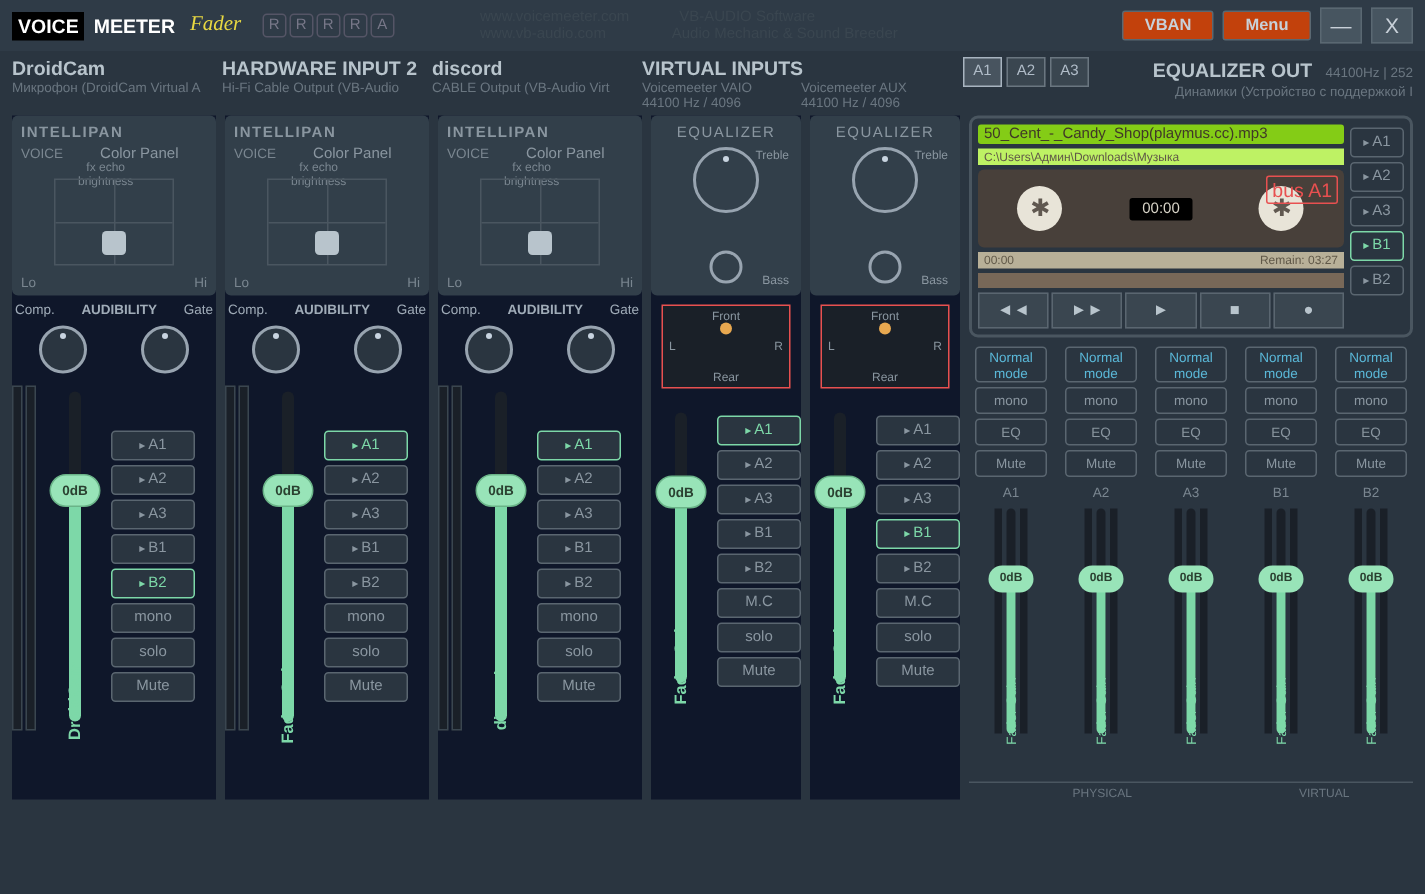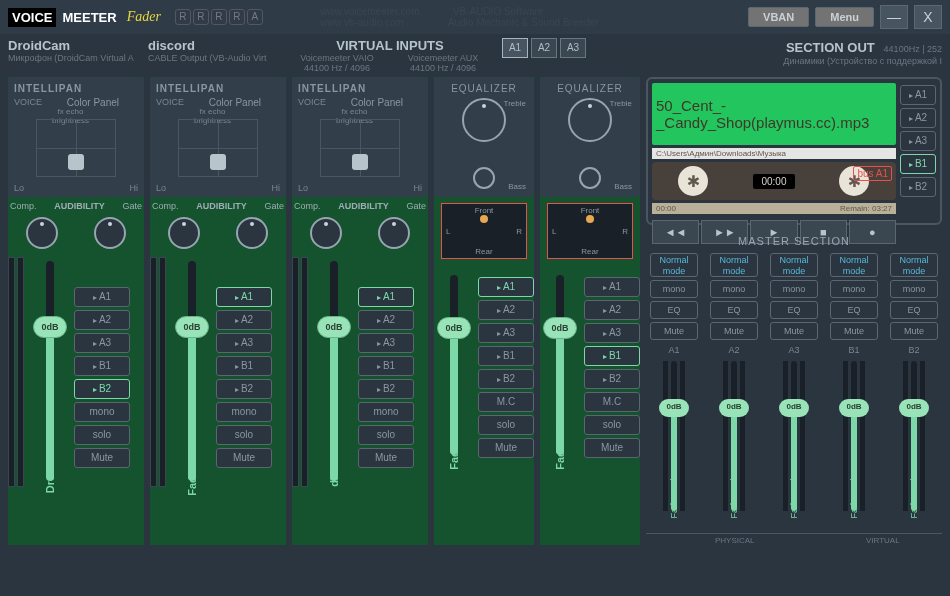--- a/index.html
+++ b/index.html
@@ -6,32 +6,32 @@
 body{background:#000;width:950px;height:596px;overflow:hidden}
 .app{width:950px;height:596px;background:#2a3540;position:relative;color:#8a96a0}
 .titlebar{height:34px;background:#2f3b47;display:flex;align-items:center;padding:0 8px;gap:6px}
 .logo-voice{background:#000;color:#fff;font-weight:bold;font-size:13px;padding:2px 4px}
 .logo-meeter{color:#fff;font-weight:bold;font-size:13px}
 .logo-banana{color:#e8d842;font-style:italic;font-family:cursive;font-size:14px;margin-left:4px}
 .r-btns{display:flex;gap:2px;margin-left:8px}
 .r-btn{width:16px;height:16px;border:1px solid #556;border-radius:3px;font-size:10px;line-height:14px;text-align:center;color:#778}
 .bg-text{position:absolute;left:320px;top:6px;font-size:10px;color:#3a4650;line-height:11px}
 .spacer{flex:1}
-.tb-btn{background:#737373;border:1px solid #5a6872;color:#c8d0d8;font-size:11px;padding:3px 14px;border-radius:2px;font-weight:bold;cursor:pointer}
+.tb-btn{background:#c2410c;border:1px solid #5a6872;color:#c8d0d8;font-size:11px;padding:3px 14px;border-radius:2px;font-weight:bold;cursor:pointer}
 .win-btn{width:28px;height:24px;background:#475560;border:1px solid #5a6872;color:#c8d0d8;font-size:14px;display:flex;align-items:center;justify-content:center;cursor:pointer}
 .header-row{display:flex;padding:4px 8px;gap:4px}
 .hdr-col{display:flex;flex-direction:column}
 .hdr-title{color:#b8c4cc;font-size:13px;font-weight:bold}
 .hdr-sub{color:#6a7680;font-size:9px;overflow:hidden;white-space:nowrap}
 .hw-out-col{margin-left:auto;text-align:right}
 .a-btns{display:flex;gap:3px;margin:0 6px;align-items:flex-start}
 .a-btn{width:26px;height:20px;background:#3a4650;border:1px solid #6a7680;color:#b0bcc8;font-size:10px;text-align:center;line-height:18px;cursor:pointer;position:relative}
 .a-btn.sel{border-color:#a8b4c0;background:#48545f}
 .main{display:flex;padding:0 8px;gap:6px}
-.strip{width:136px;background:#14532d}
+.strip{width:136px;background:#0f172a}
 .intellipan{background:#323f4a;border-radius:4px;padding:6px;height:120px;position:relative}
 .ip-title{color:#8a96a0;font-size:10px;font-weight:bold;letter-spacing:1px}
 .ip-voice{color:#7a8690;font-size:9px;margin-top:3px}
 .ip-cp{position:absolute;right:25px;top:20px;font-size:10px;color:#8a96a0}
 .ip-xy{position:absolute;left:28px;top:42px;width:80px;height:58px;border:1px solid #4a5660}
 .ip-xy::before{content:"";position:absolute;left:50%;top:0;width:1px;height:100%;background:#4a5660}
 .ip-xy::after{content:"";position:absolute;top:50%;left:0;height:1px;width:100%;background:#4a5660}
 .ip-handle{position:absolute;width:16px;height:16px;background:#b8c4cc;border-radius:3px;left:50%;top:75%;transform:translate(-50%,-50%)}
 .ip-fx{position:absolute;left:44px;top:30px;font-size:8px;color:#7a8690;text-align:center}
 .ip-lo{position:absolute;left:6px;bottom:4px;font-size:9px;color:#7a8690}
@@ -63,45 +63,45 @@
 .eq-sm{width:22px;height:22px;border:2px solid #98a4b0;border-radius:50%;position:absolute;left:50%;transform:translateX(-50%);bottom:8px}
 .spat-box{width:86px;height:56px;border:1px solid #e85050;background:#1a2028;margin:6px auto;position:relative;font-size:8px;color:#8a96a0}
 .spat-front{position:absolute;top:2px;left:50%;transform:translateX(-50%)}
 .spat-rear{position:absolute;bottom:2px;left:50%;transform:translateX(-50%)}
 .spat-l{position:absolute;left:4px;top:50%;transform:translateY(-50%)}
 .spat-r{position:absolute;right:4px;top:50%;transform:translateY(-50%)}
 .spat-dot{position:absolute;width:8px;height:8px;background:#e8a850;border-radius:50%;left:50%;top:28%;transform:translate(-50%,-50%)}
 .right-panel{flex:1;display:flex;flex-direction:column;gap:6px}
 .cassette{background:#2a3540;border:2px solid #4a5660;border-radius:6px;padding:4px;height:148px;display:flex;gap:4px}
 .cass-main{flex:1;display:flex;flex-direction:column;gap:3px}
-.cass-file{background:#22c55e;color:#403828;font-size:15px;padding:14px 4px;border-radius:2px}
-.cass-path{background:#e5e5e5;color:#605848;font-size:8px;padding:1px 4px}
+.cass-file{background:#84cc16;color:#403828;font-size:10px;padding:1px 4px;border-radius:2px}
+.cass-path{background:#bef264;color:#605848;font-size:8px;padding:1px 4px}
 .cass-body{flex:1;background:#48403a;border-radius:4px;position:relative;display:flex;align-items:center;justify-content:space-around;padding:4px}
 .reel{width:30px;height:30px;background:#e8e4d8;border-radius:50%;position:relative}
 .reel::after{content:"✱";position:absolute;left:50%;top:50%;transform:translate(-50%,-50%);color:#605850;font-size:16px}
 .cass-time{background:#000;color:#d8d4c8;font-size:10px;padding:2px 8px;border-radius:2px}
-.cass-bus{position:absolute;right:4px;top:4px;border:1px solid #e85050;color:#e85050;font-size:10px;padding:1px 3px;border-radius:2px}
+.cass-bus{position:absolute;right:4px;top:4px;border:1px solid #e85050;color:#e85050;font-size:13px;padding:1px 3px;border-radius:2px}
 .cass-info{display:flex;justify-content:space-between;font-size:8px;color:#605848;background:#b8b098;padding:1px 4px}
 .cass-strip{height:10px;background:#786858}
 .transport{display:flex;gap:2px}
 .tp-btn{flex:1;height:24px;background:#3a4650;border:1px solid #5a6670;color:#b8c4cc;font-size:11px;display:flex;align-items:center;justify-content:center;cursor:pointer}
 .cass-routes{width:36px;display:flex;flex-direction:column;gap:3px;padding-top:2px}
 .master-title{text-align:center;font-size:11px;color:#98a4b0;letter-spacing:1px;margin-top:4px}
 .master-row{display:flex;gap:4px;}
 .master-strip{flex:1;display:flex;flex-direction:column;gap:3px;align-items:center}
 .ms-btn{width:48px;height:18px;border:1px solid #5a6670;border-radius:3px;font-size:9px;color:#8a96a0;text-align:center;line-height:16px;cursor:pointer}
 .ms-btn.mode{color:#5ab8d8;height:24px;line-height:11px;padding-top:1px}
 .ms-lbl{font-size:9px;color:#7a8690;margin-top:2px}
 .ms-fader-area{display:flex;gap:3px;height:160px;margin-top:3px}
 .ms-meter{width:5px;height:150px;background:#1a2028}
 .ms-track{width:6px;height:150px;background:#1a2028;border-radius:3px;position:relative}
 .ms-fill{position:absolute;bottom:0;width:100%;background:#7dd8a8;border-radius:3px;height:72%}
 .ms-cap{position:absolute;width:30px;height:18px;background:#98e4b8;border-radius:9px;left:50%;transform:translateX(-50%);top:38px;font-size:8px;line-height:16px;text-align:center;color:#2a4030;font-weight:bold}
 .ms-flabel{position:absolute;bottom:10px;left:50%;transform:translateX(-50%) rotate(-90deg);font-size:9px;color:#7dd8a8;white-space:nowrap}
-.phys-virt{display:flex;font-size:8px;color:#6a7680;margin-top:6px}
+.phys-virt{display:flex;font-size:8px;color:#6a7680;margin-top:16px}
 .phys-virt span{flex:1;text-align:center;border-top:1px solid #4a5660;padding-top:2px}
 </style>
 </head>
 <body>
 
 <div class="app">
 
   <div class="titlebar">
     <span class="logo-voice">VOICE</span>
     <span class="logo-meeter">MEETER</span>
@@ -123,43 +123,47 @@
     <div class="win-btn">—</div>
     <div class="win-btn">X</div>
   </div>
 
   <div class="header-row">
     <div class="hdr-col" style="width:136px">
       <div class="hdr-title">DroidCam</div>
       <div class="hdr-sub">Микрофон (DroidCam Virtual A</div>
     </div>
     <div class="hdr-col" style="width:136px">
+      <div class="hdr-title">HARDWARE INPUT 2</div>
+      <div class="hdr-sub">Hi-Fi Cable Output (VB-Audio</div>
+    </div>
+    <div class="hdr-col" style="width:136px">
       <div class="hdr-title">discord</div>
       <div class="hdr-sub">CABLE Output (VB-Audio Virt</div>
     </div>
-    <div class="hdr-col" style="width:204px;text-align:center">
+    <div class="hdr-col" style="width:204px;text-align:left">
       <div class="hdr-title">VIRTUAL INPUTS</div>
       <div style="display:flex;gap:8px">
         <div style="flex:1">
             <div class="hdr-sub">Voicemeeter VAIO</div>
             <div class="hdr-sub">44100 Hz / 4096</div>
           </div>
         <div style="flex:1">
             <div class="hdr-sub">Voicemeeter AUX</div>
             <div class="hdr-sub">44100 Hz / 4096</div>
           </div>
       </div>
     </div>
     <div class="a-btns">
       <div class="a-btn sel">A1</div>
       <div class="a-btn">A2</div>
       <div class="a-btn">A3</div>
     </div>
     <div class="hdr-col hw-out-col">
-      <div><span class="hdr-title">SECTION OUT</span> &nbsp;<span class="hdr-sub">44100Hz | 252</span></div>
+      <div><span class="hdr-title">EQUALIZER OUT</span> &nbsp;<span class="hdr-sub">44100Hz | 252</span></div>
       <div class="hdr-sub">Динамики (Устройство с поддержкой I</div>
     </div>
   </div>
 
   <div class="main">
 
     <div class="strip">
       <div class="intellipan">
         <div class="ip-title">INTELLIPAN</div>
         <div class="ip-voice">VOICE</div>
@@ -396,21 +400,20 @@
         </div>
         <div class="cass-routes">
           <div class="route-btn tri">A1</div>
           <div class="route-btn tri">A2</div>
           <div class="route-btn tri">A3</div>
           <div class="route-btn tri on">B1</div>
           <div class="route-btn tri">B2</div>
         </div>
       </div>
 
-      <div class="master-title">MASTER SECTION</div>
       <div class="master-row">
         <div class="master-strip">
           <div class="ms-btn mode">Normal
 mode</div>
           <div class="ms-btn">mono</div>
           <div class="ms-btn">EQ</div>
           <div class="ms-btn">Mute</div>
           <div class="ms-lbl">A1</div>
           <div class="ms-fader-area">
               <div class="ms-meter"></div>

